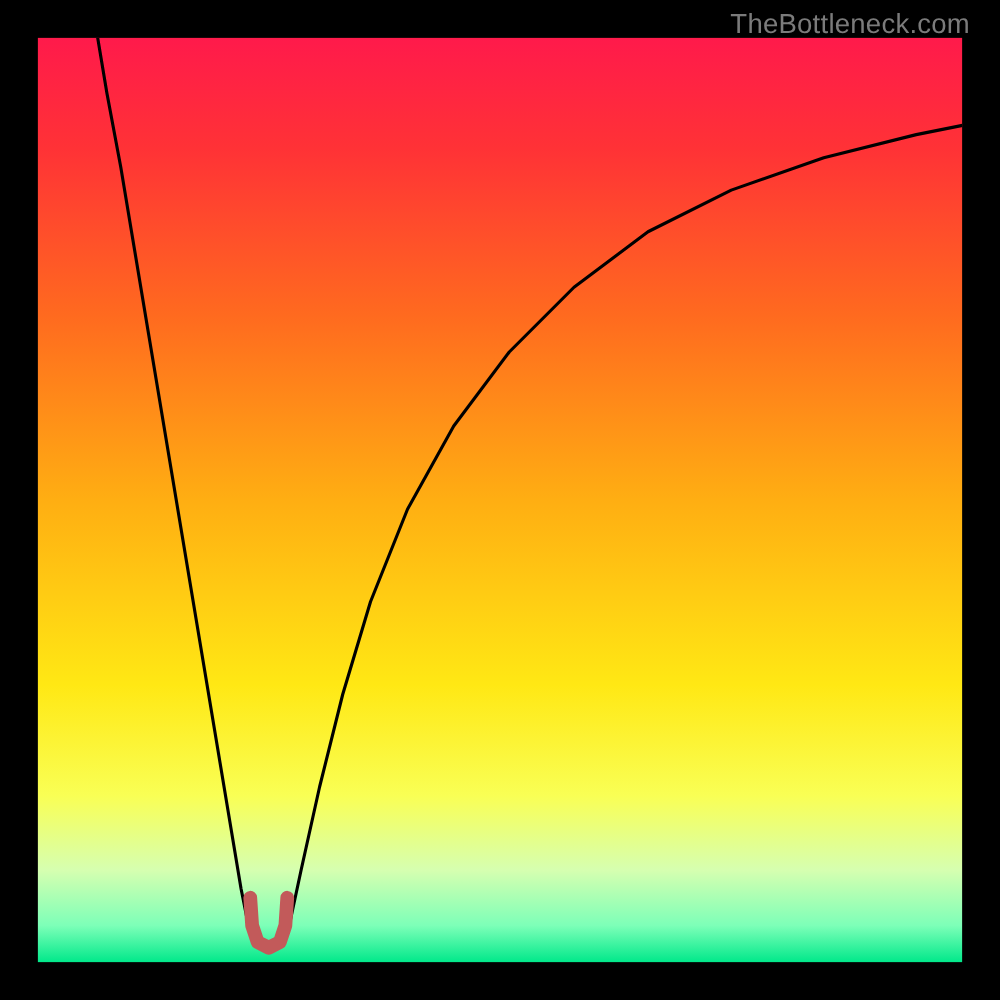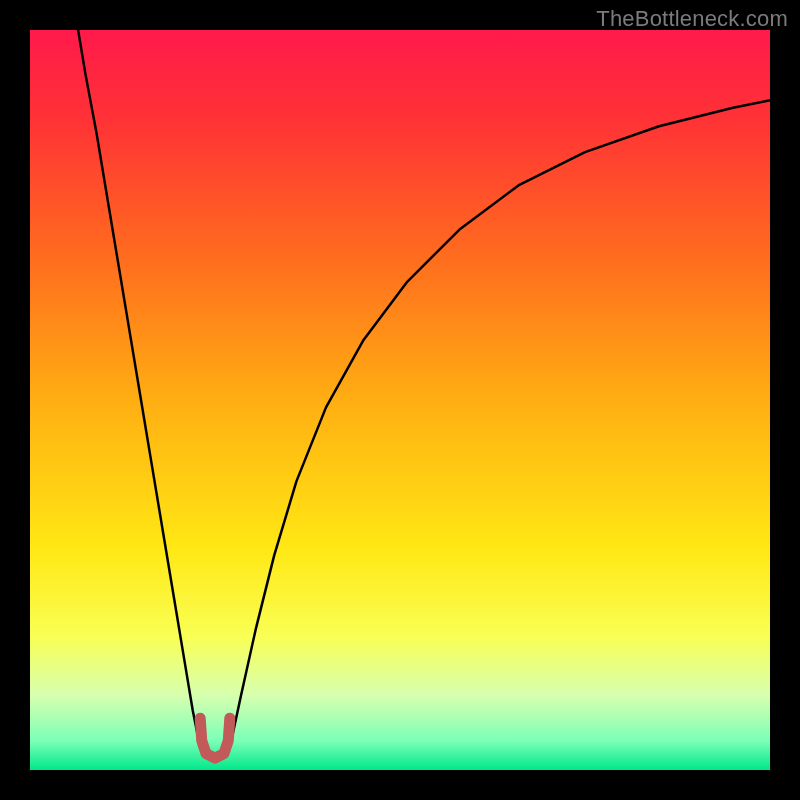--- a/index.html
+++ b/index.html
@@ -21,21 +21,21 @@
     position: absolute;
     left: 30px;
     top: 30px;
     width: 740px;
     height: 740px;
     overflow: hidden;
   }
   .watermark {
     position: absolute;
     top: 6px;
-    right: 12px;
+    right: 24px;
     color: #7b7b7b;
     font-size: 22px;
     font-weight: 500;
     letter-spacing: 0.2px;
   }
 </style>
 </head>
 <body>
 
 <div class="frame">

